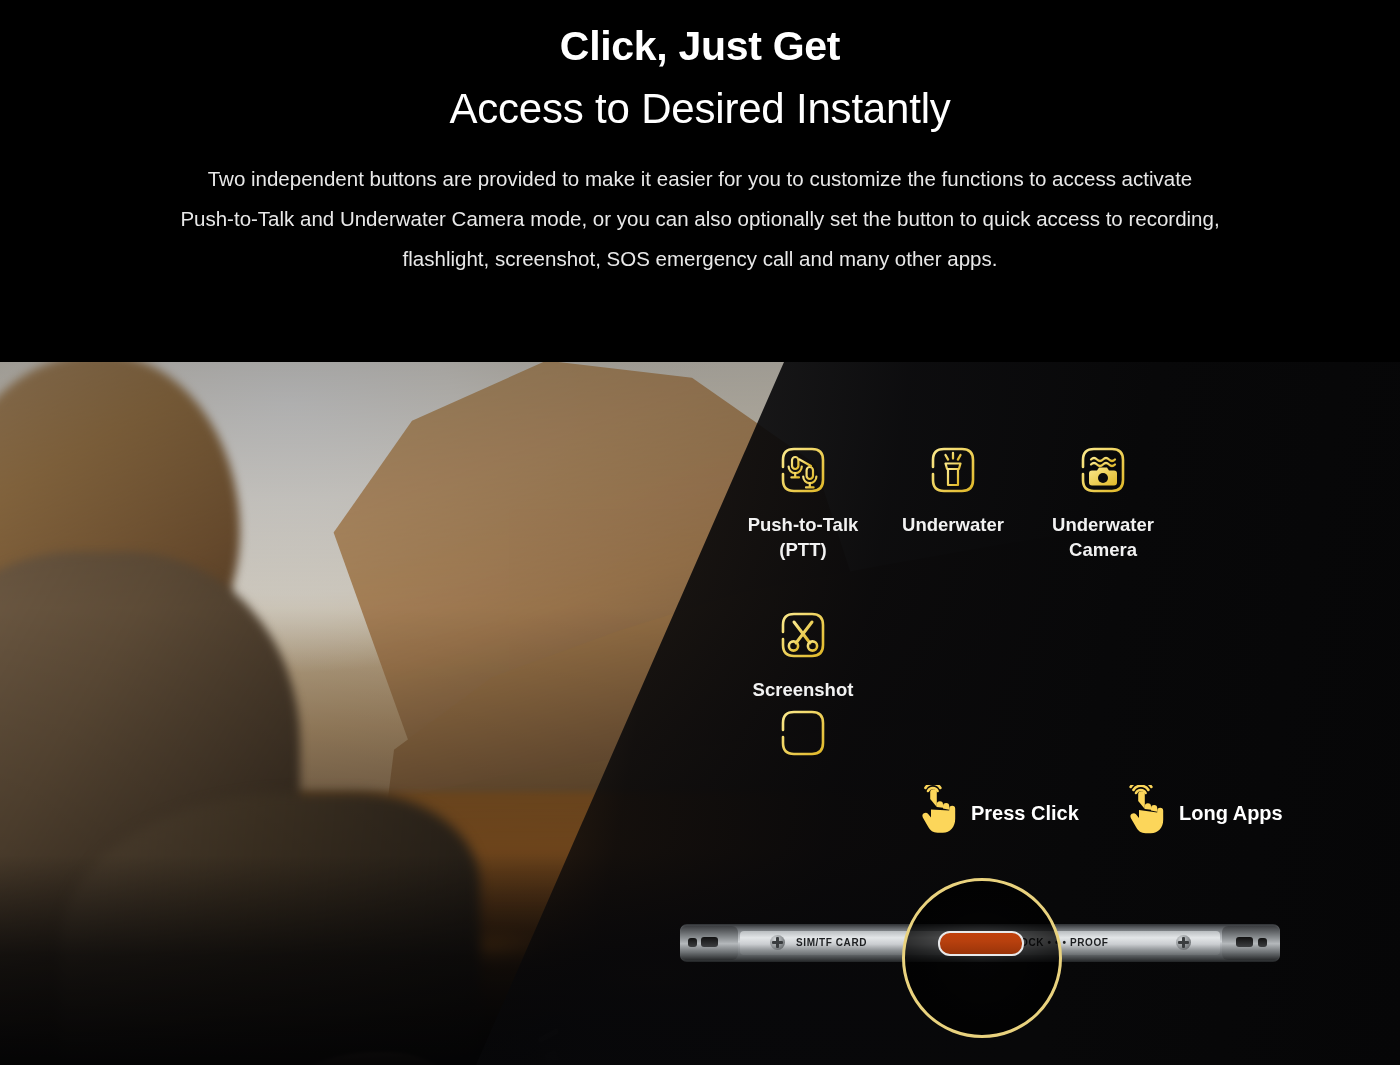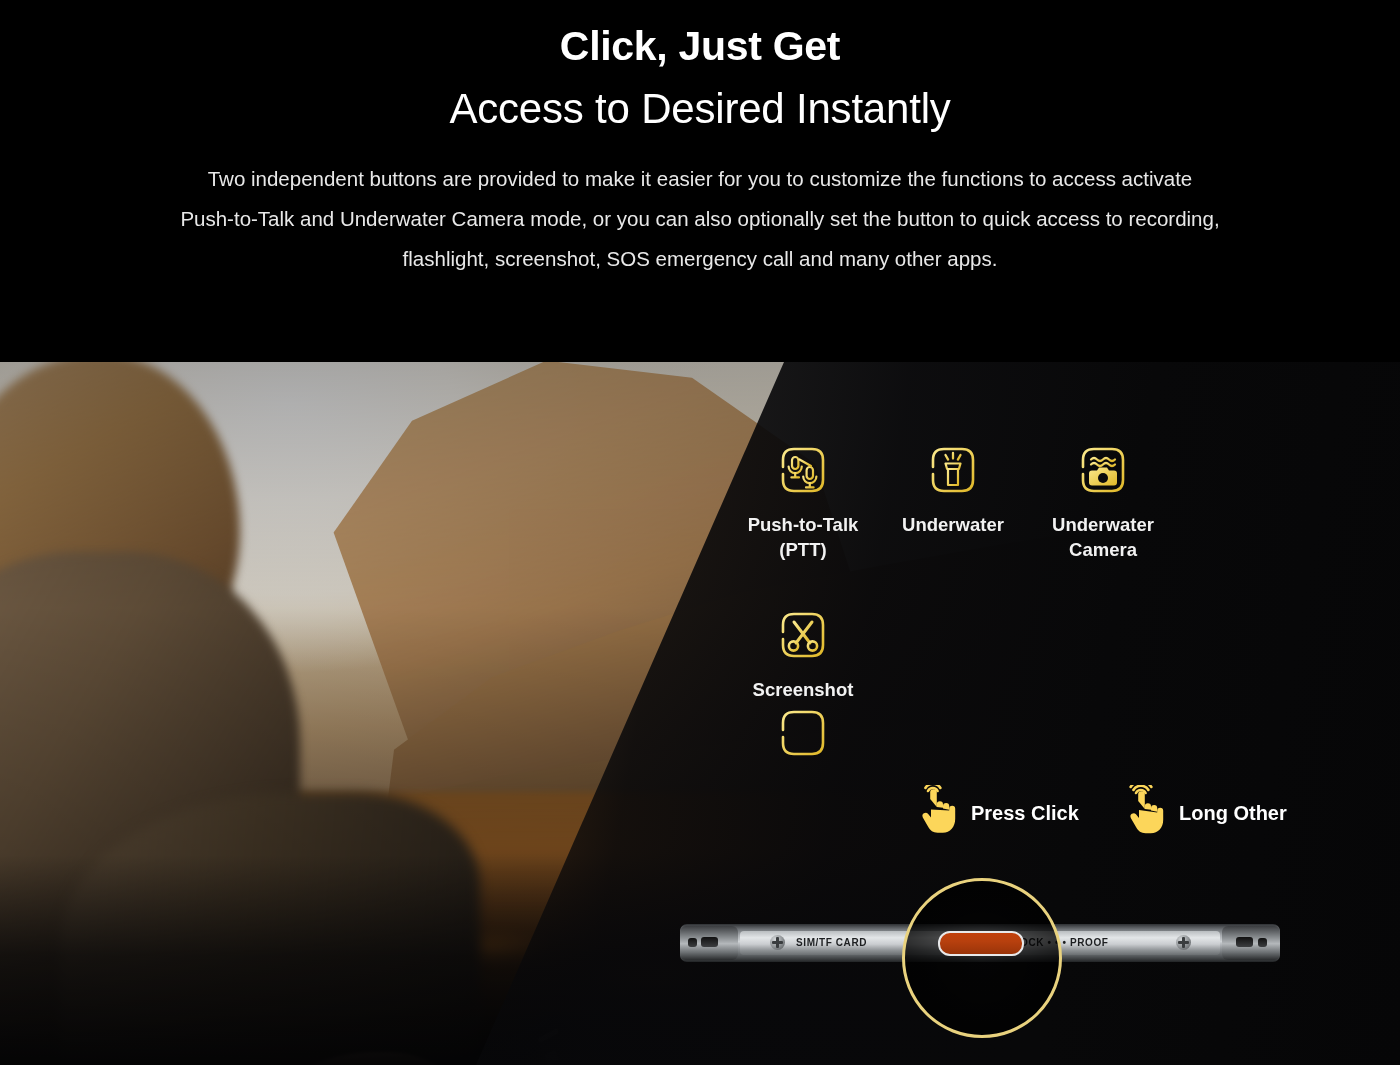--- a/index.html
+++ b/index.html
@@ -413,21 +413,21 @@
             <svg viewBox="0 0 52 56" fill="none">
               <path d="M16 8 a5.4 5.4 0 0 1 9.6 0" stroke="#fcd65a" stroke-width="2.6" stroke-linecap="round"></path>
               <path d="M13.4 5 a8.8 8.8 0 0 1 15 0" stroke="#fcd65a" stroke-width="2.6" stroke-linecap="round"></path>
               <path d="M10.6 2 a12.4 12.4 0 0 1 20.8 0" stroke="#fcd65a" stroke-width="2.6" stroke-linecap="round"></path>
               <path d="M18.2 16 v-6.5 a3.3 3.3 0 0 1 6.6 0 v14.5" fill="#fcd65a"></path>
               <path d="M24.8 24 v-2.6 a3.1 3.1 0 0 1 6.2 0 v3.4" fill="#fcd65a"></path>
               <path d="M31 25.4 v-2.2 a3.1 3.1 0 0 1 6.2 0 v3.6" fill="#fcd65a"></path>
               <path d="M37.2 27.4 v-1.6 a3 3 0 0 1 6 0 v9 c0 8-5 13.5-12.4 13.5 h-5.2 c-4.6 0-7.2-2-9.6-6.2 l-5.2-9.2 a3.2 3.2 0 0 1 5.2-3.6 l3 3.6 v-8 z" fill="#fcd65a"></path>
             </svg>
           </div>
-          <div class="g-label">Long Other</div>
+          <div class="g-label">Long Apps</div>
         </div>
 
       </div>
 
       <div class="edge-wrap">
         <div class="edge-bar"></div>
         <div class="edge-mid"></div>
         <div class="edge-cap-l"></div>
         <div class="edge-cap-r"></div>
         <div class="slot s1"></div>

